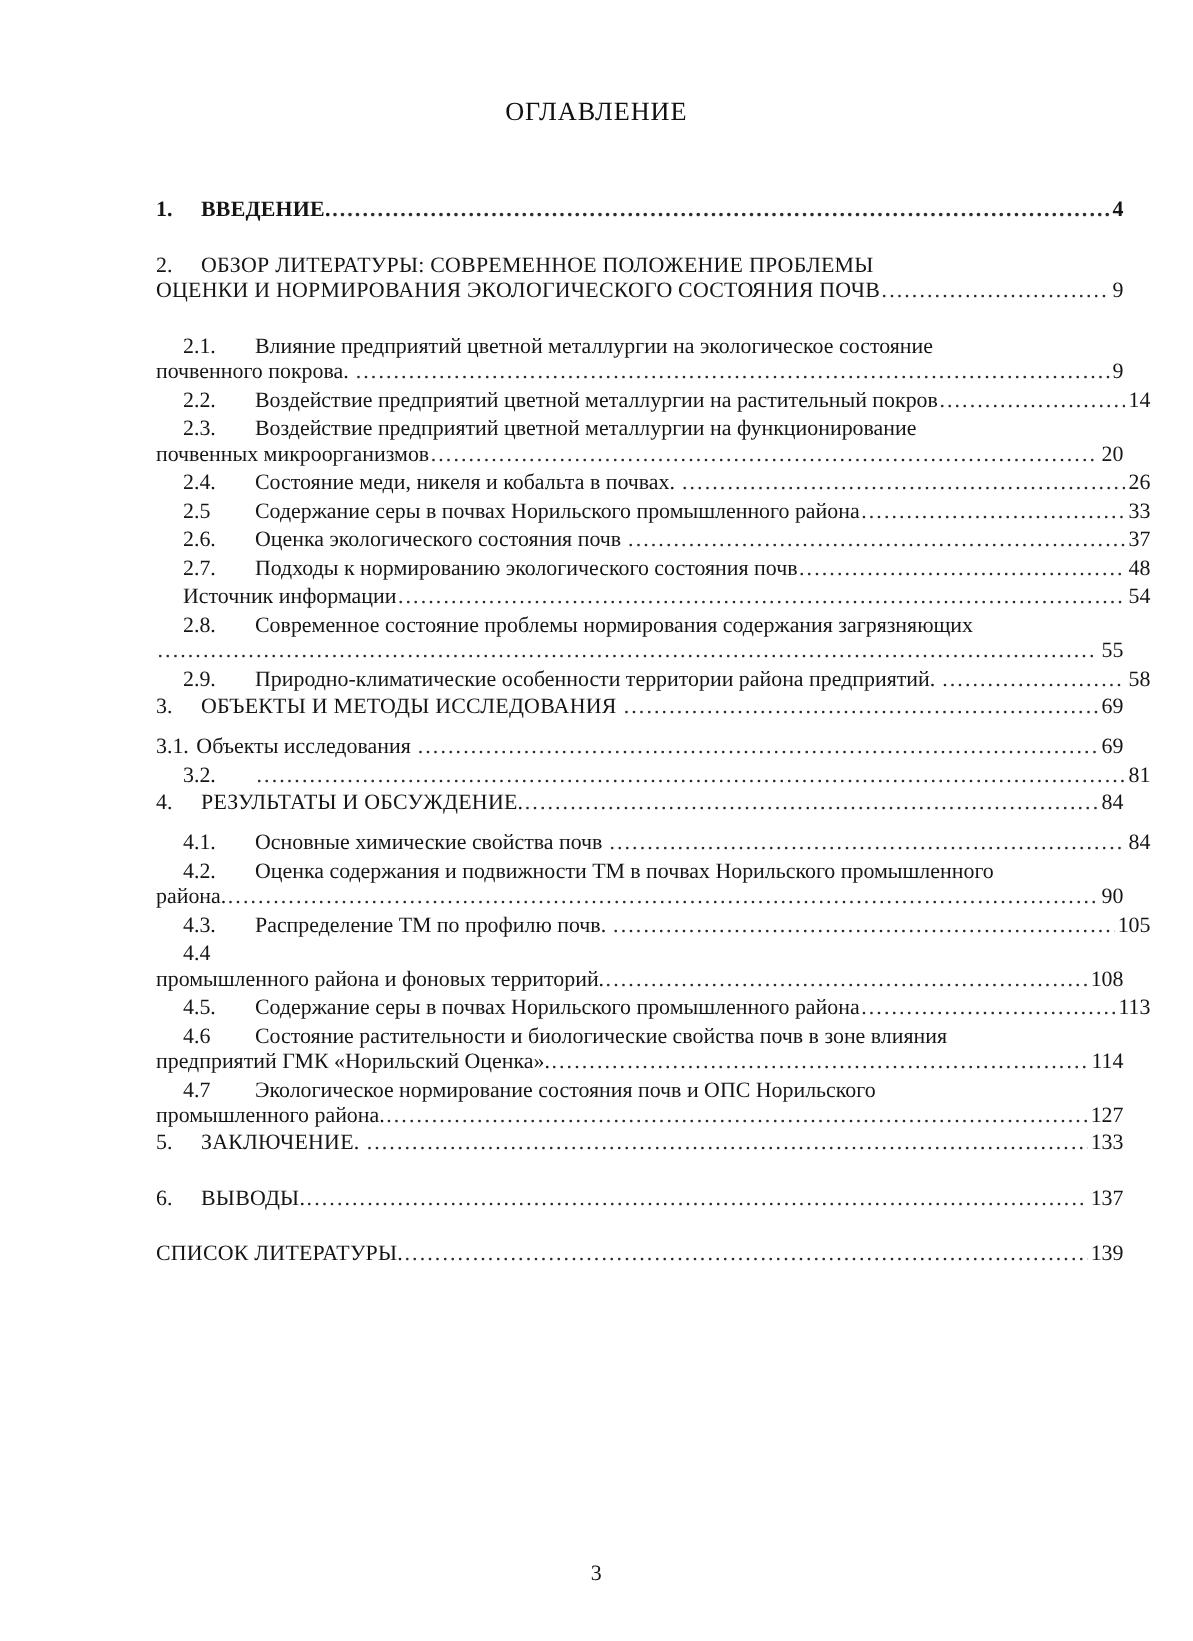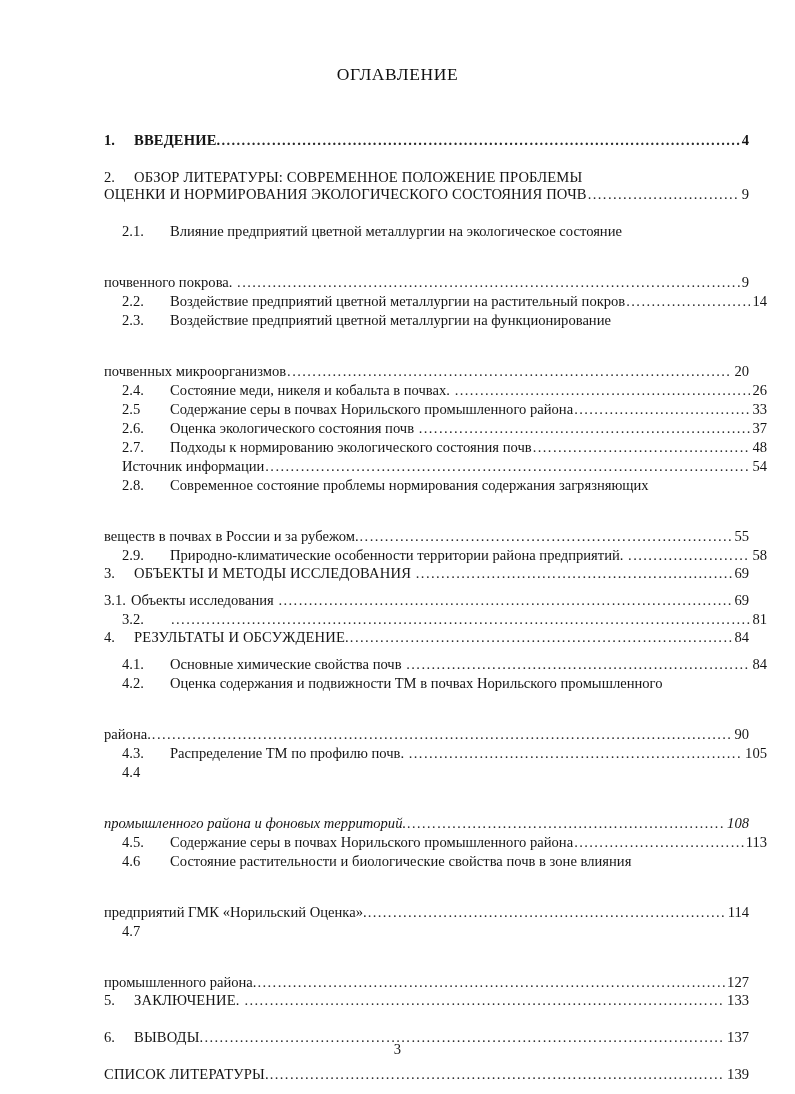--- a/index.html
+++ b/index.html
@@ -80,21 +80,21 @@
   }
 
   
   .lvl1 .num { width: 30px; }
   .lvl1.bold { font-weight: bold; }
   .lvl1 .txt { letter-spacing: 0.15px; }
 
   .lvl2 { padding-left: 18px; }
   .lvl2 .num { width: 48px; }
 
-  .lvl2 .line.cont { padding-left: -18px; margin-left: -18px; margin-top: 34px; }
+  .lvl2 .line.cont { padding-left: -18px; margin-left: -18px; }
   .nohang { padding-left: 0; }
   .nohang .num { width: auto; padding-right: 5px; }
 
   .plain .num { width: 0; }
 
   
   .sp-d { margin-top: 20px; }   
   .sp-s { margin-top: 1px; }    
   .sp-m { margin-top: 10px; }
   .sp-w { margin-top: 2px; }
@@ -205,21 +205,20 @@
           <span class="dots">........................................................................................................................................................................................................</span>
           <span class="pg">54</span>
         </div>
       </div>
       <div class="entry lvl2 sp-w">
         <div class="line">
           <span class="num">2.8.</span>
           <span class="txt">Современное состояние проблемы нормирования содержания загрязняющих</span>
         </div>
         <div class="line cont" style="margin-left: -18px;">
-          <span class="txt">веществ в почвах в России и за рубежом.</span>
           <span class="dots">........................................................................................................................................................................................................</span>
           <span class="pg">55</span>
         </div>
       </div>
       <div class="entry lvl2 sp-w">
         <div class="line">
           <span class="num">2.9.</span>
           <span class="txt">Природно-климатические особенности территории района предприятий. </span>
           <span class="dots">........................................................................................................................................................................................................</span>
           <span class="pg">58</span>
@@ -280,21 +279,21 @@
           <span class="num">4.3.</span>
           <span class="txt">Распределение ТМ по профилю почв. </span>
           <span class="dots">........................................................................................................................................................................................................</span>
           <span class="pg">105</span>
         </div>
       </div>
       <div class="entry lvl2 sp-w">
         <div class="line">
           <span class="num">4.4</span>
         </div>
-        <div class="line cont" style="margin-left: -18px; font-style: italic;">
+        <div class="line cont" style="margin-left: -18px;">
           <span class="txt">промышленного района и фоновых территорий.</span>
           <span class="dots">........................................................................................................................................................................................................</span>
           <span class="pg">108</span>
         </div>
       </div>
       <div class="entry lvl2 sp-w">
         <div class="line">
           <span class="num">4.5.</span>
           <span class="txt">Содержание серы в почвах Норильского промышленного района</span>
           <span class="dots">........................................................................................................................................................................................................</span>
@@ -308,20 +307,21 @@
         </div>
         <div class="line cont" style="margin-left: -18px;">
           <span class="txt">предприятий ГМК «Норильский Оценка».</span>
           <span class="dots">........................................................................................................................................................................................................</span>
           <span class="pg">114</span>
         </div>
       </div>
       <div class="entry lvl2 sp-w">
         <div class="line">
           <span class="num">4.7</span>
+          <span class="txt">Экологическое нормирование состояния почв и ОПС Норильского</span>
         </div>
         <div class="line cont" style="margin-left: -18px; justify-content: space-between;">
           <span class="txt">промышленного района.</span>
           <span class="dots">........................................................................................................................................................................................................</span>
           <span class="pg">127</span>
         </div>
       </div>
       <div class="entry lvl1 sp-s">
         <div class="line">
           <span class="num">5.</span>

